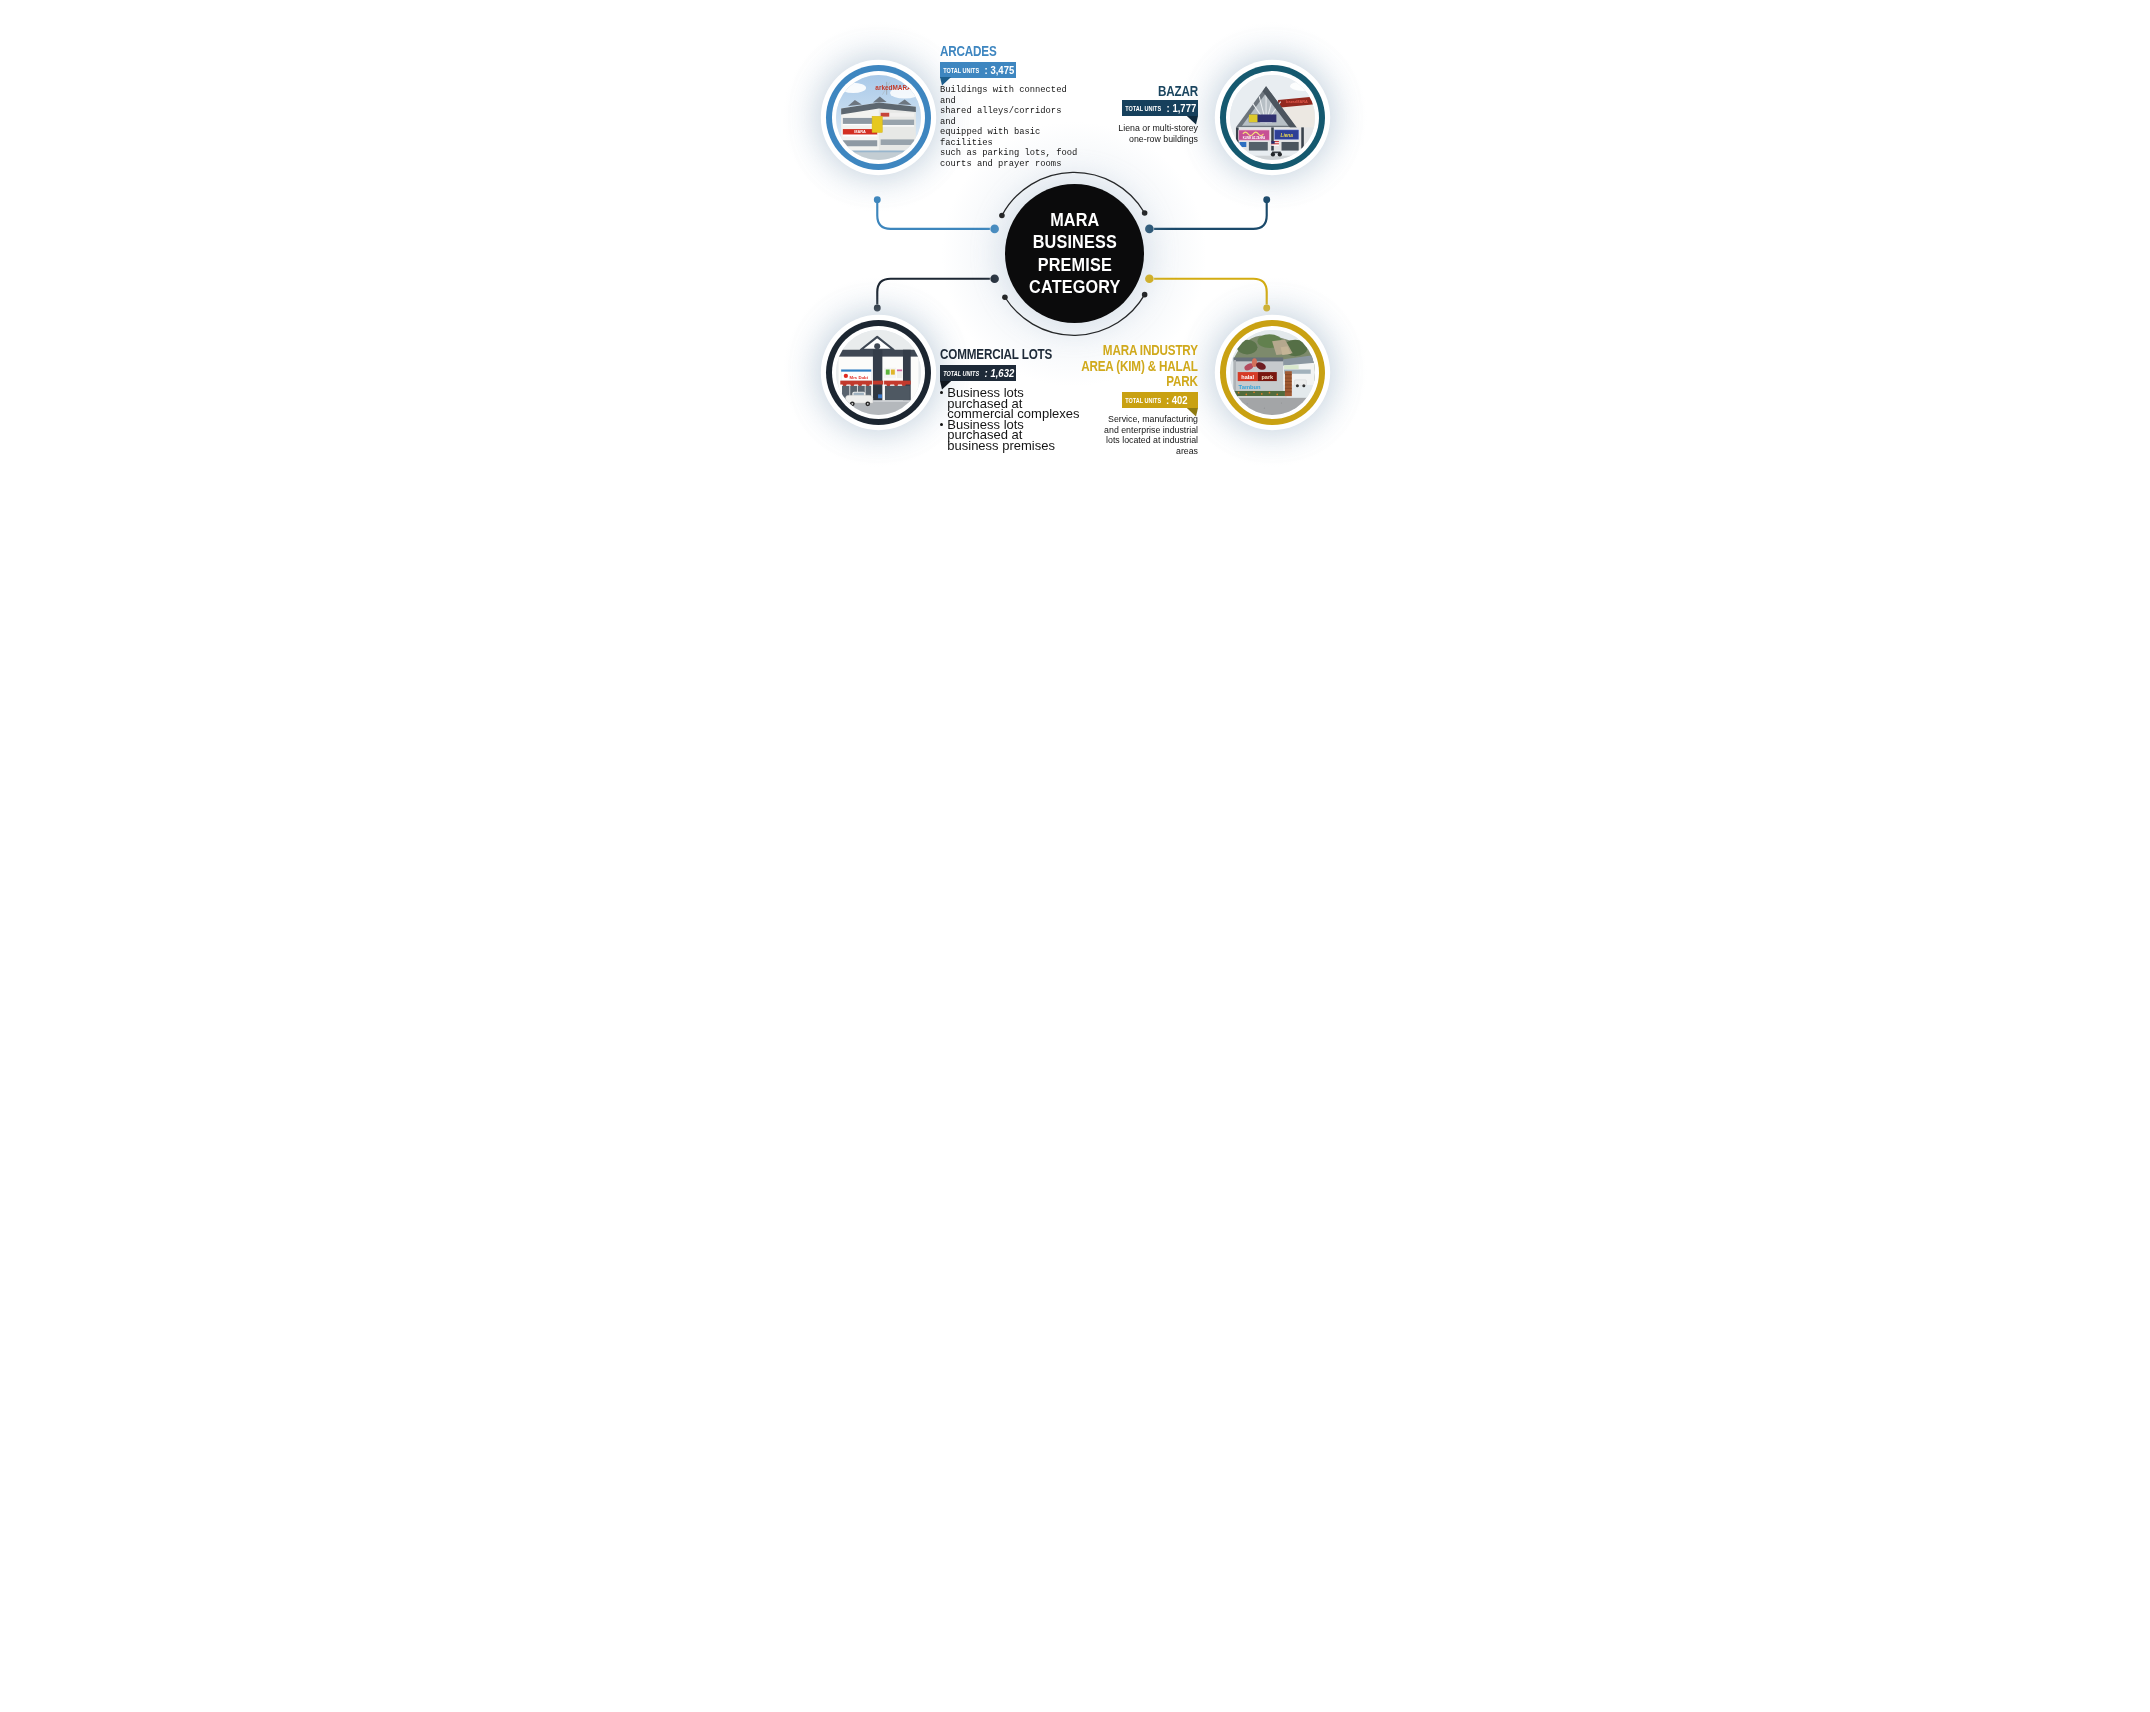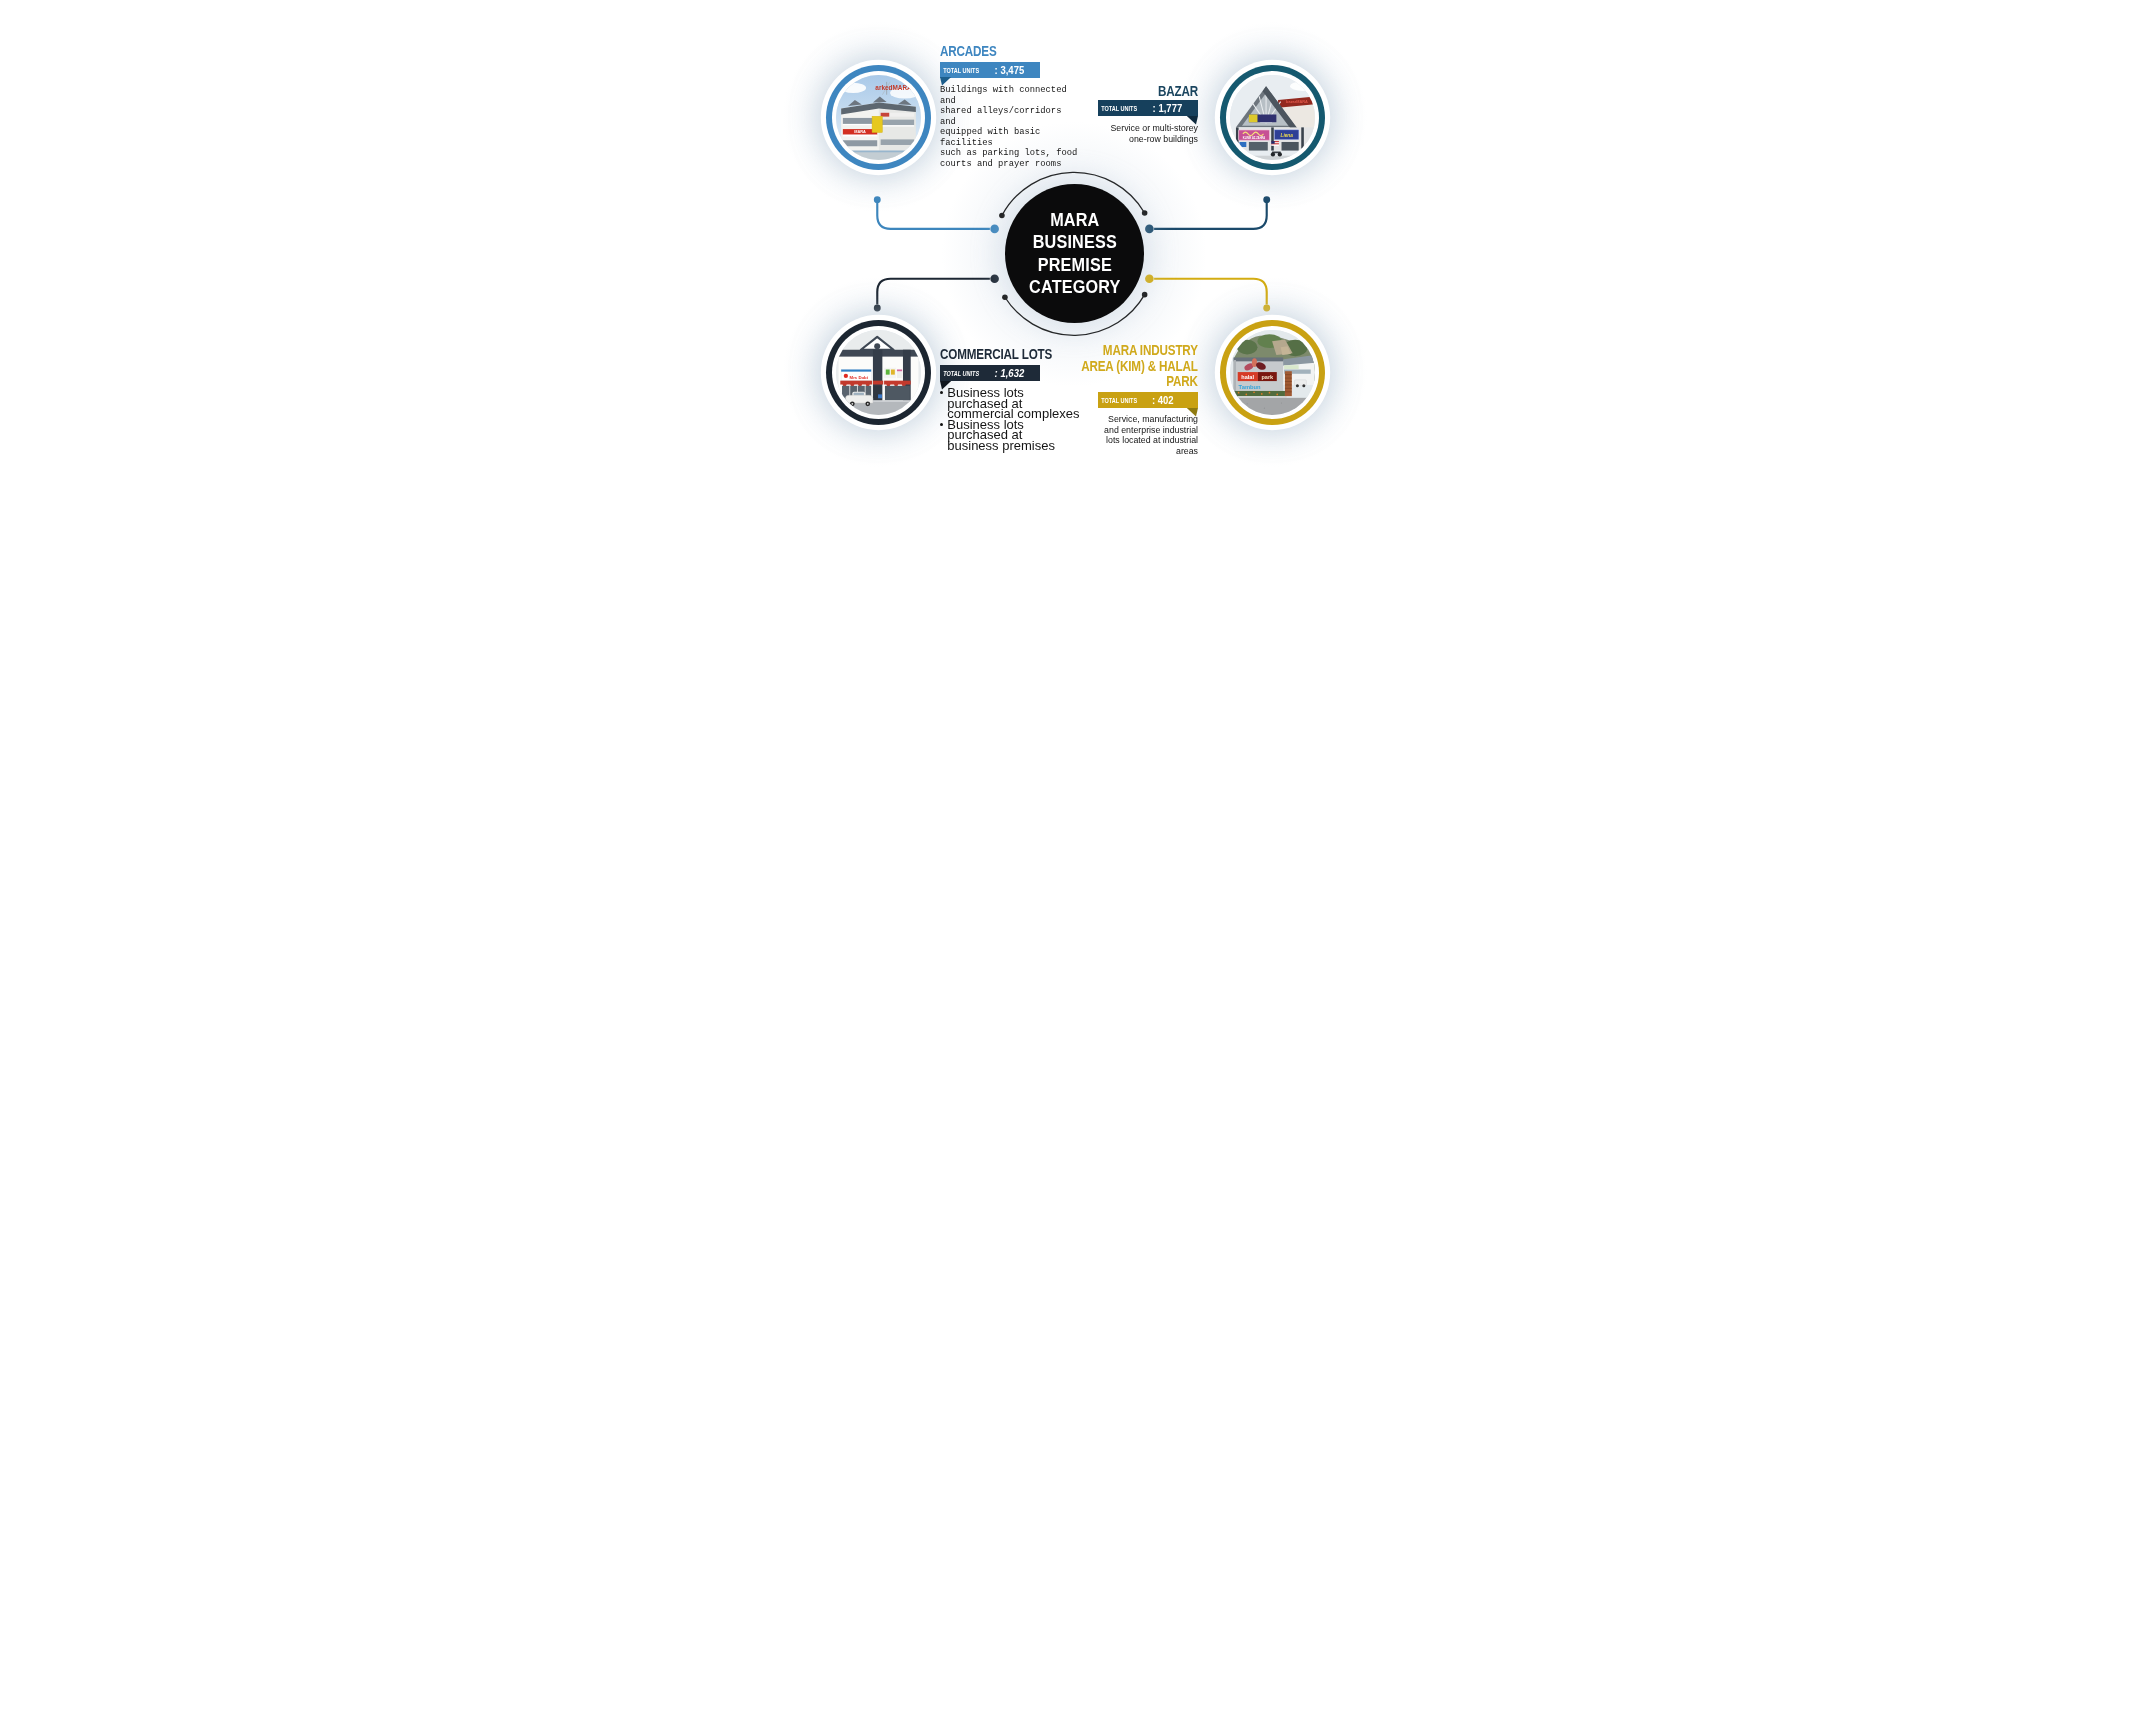--- a/index.html
+++ b/index.html
@@ -14,22 +14,22 @@
   .glow-br{left:435px;top:273px;width:198px;height:198px;background:radial-gradient(circle,rgba(203,216,229,.55) 0%,rgba(203,216,229,0) 68%);}
 
   .wires{position:absolute;left:0;top:0;width:674px;height:481px;}
 
   
   .cat-title{position:absolute;font-weight:700;font-size:14.6px;line-height:15.5px;letter-spacing:-0.2px;
              color:var(--title);transform:scaleX(.8);white-space:pre-line;}
   .cat-title.l{transform-origin:left top;}
   .cat-title.r{transform-origin:right top;text-align:right;}
 
-  .ribbon{position:absolute;width:100px;height:16px;background:var(--accent);color:#fff;
-          display:flex;align-items:center;justify-content:flex-start;gap:10px;}
+  .ribbon{position:absolute;width:76px;height:16px;background:var(--accent);color:#fff;
+          display:flex;align-items:center;justify-content:flex-start;gap:0;}
   .ribbon .lbl{font-size:6.5px;font-weight:700;transform:scaleX(.85);margin-top:1.3px;white-space:nowrap;}
   .ribbon .val{font-size:11.2px;font-weight:700;transform:scaleX(.85);white-space:nowrap;}
 
   .fold{position:absolute;width:11.2px;height:8.6px;background:var(--fold);}
   .fold.left{clip-path:polygon(0 0,100% 0,18% 100%);}
   .fold.right{clip-path:polygon(0 0,100% 0,82% 100%);}
 
   .desc{position:absolute;font-size:8.8px;line-height:10.5px;color:#151515;white-space:pre-line;}
   .desc.r{text-align:right;}
 
@@ -185,21 +185,21 @@
           <circle cx="116" cy="185" r="5" fill="#23262a"></circle>
         </svg>
       </div>
     </div>
     <div class="cat-title r" style="right:214px;top:84px;">BAZAR</div>
     <div class="ribbon" style="right:214px;top:100px;">
       <span class="lbl">TOTAL UNITS</span>
       <span class="val">: 1,777</span>
     </div>
     <div class="fold right" style="right:214px;top:116px;"></div>
-    <div class="desc r" style="right:214px;top:123px;width:138px;">Service or multi-storey
+    <div class="desc r" style="right:214px;top:123px;width:138px;">Liena or multi-storey
 one-row buildings</div>
   </div>
 
   <div class="center-circle" style="background: rgb(11, 11, 12);">
     <div class="center-title" style="color: rgb(255, 255, 255);">MARA
 BUSINESS
 PREMISE
 CATEGORY</div>
   </div>
 

